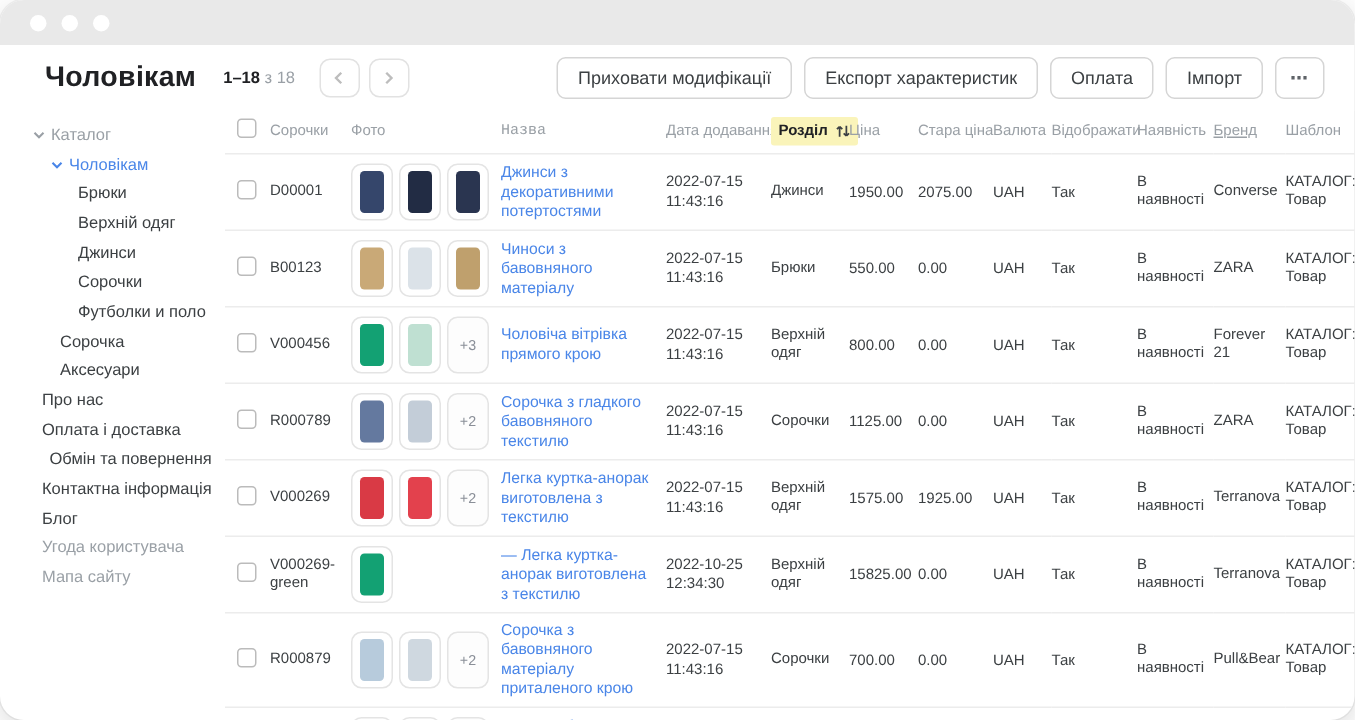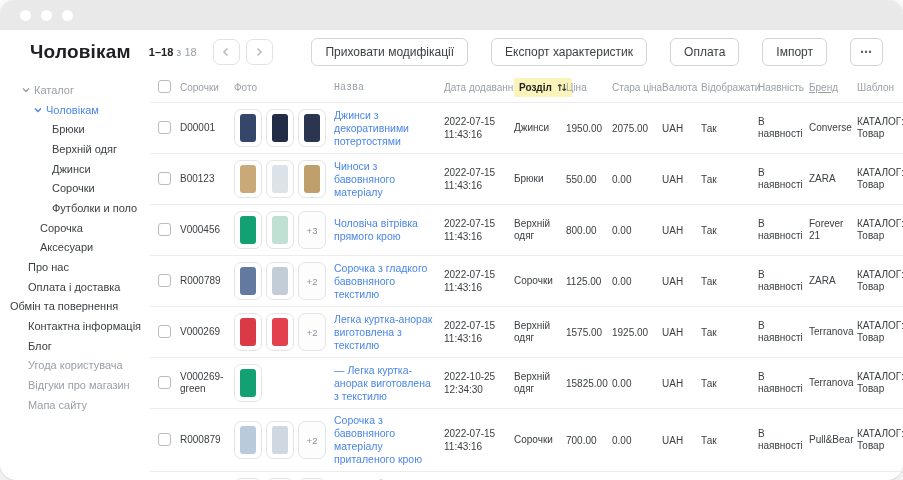--- a/index.html
+++ b/index.html
@@ -13,21 +13,21 @@
   .topbar{display:flex;align-items:center;height:44px;padding:0 20px 0 30px;background:#fff;}
   .page-title{font-size:19px;font-weight:700;color:#202124;margin:0 18px 0 0;letter-spacing:.2px;}
   .pag{font-size:11px;color:#9aa0a6;margin-right:10px;white-space:nowrap;}
   .pag b{color:#202124;font-weight:700;}
   .nav-btn{width:27px;height:26px;border:1px solid #e2e2e2;border-radius:7px;background:#fff;margin-left:6px;
     display:inline-flex;align-items:center;justify-content:center;cursor:pointer;padding:0;}
   .nav-btn svg{stroke:#bdbdbd;}
   .spacer{flex:1;}
   .actions{display:flex;gap:8px;}
   .btn{font-family:inherit;font-size:12px;font-weight:500;color:#3c4043;background:#fff;border:1px solid #d5d5d5;
-    border-radius:6px;padding:6px 13px;cursor:pointer;white-space:nowrap;line-height:14px;margin-left:15px;}
+    border-radius:6px;padding:6px 13px;cursor:pointer;white-space:nowrap;line-height:14px;}
   .btn.primary{background:#4a8cf4;border-color:#4a8cf4;color:#fff;}
   .btn.more{padding:6px 9px;letter-spacing:1px;font-weight:700;color:#5f6368;}
   
   .content{display:flex;align-items:flex-start;}
   .sidebar{width:150px;flex:0 0 150px;padding-top:6px;}
   .nav-item{display:flex;align-items:center;height:19.7px;font-size:11px;color:#3c4043;cursor:pointer;white-space:nowrap;}
   .nav-item .chev{display:inline-flex;width:12px;justify-content:flex-start;align-items:center;}
   .nav-item .chev svg{stroke:currentColor;}
   .nav-item .chev-space{display:inline-block;width:6px;}
   .nav-item.muted{color:#9aa0a6;}
@@ -131,39 +131,35 @@
           <span>Аксесуари</span>
         </div>
         <div class="nav-item" style="padding-left: 22px;">
           <span class="chev-space"></span>
           <span>Про нас</span>
         </div>
         <div class="nav-item" style="padding-left: 22px;">
           <span class="chev-space"></span>
           <span>Оплата і доставка</span>
         </div>
-        <div class="nav-item" style="padding-left: 4px;">
+        <div class="nav-item" style="padding-left: 27px;">
           <span class="chev-space"></span>
           <span>Обмін та повернення</span>
         </div>
         <div class="nav-item" style="padding-left: 22px;">
           <span class="chev-space"></span>
           <span>Контактна інформація</span>
         </div>
         <div class="nav-item" style="padding-left: 22px;">
           <span class="chev-space"></span>
           <span>Блог</span>
         </div>
         <div class="nav-item muted" style="padding-left: 22px;">
           <span class="chev-space"></span>
           <span>Угода користувача</span>
-        </div>
-        <div class="nav-item muted" style="padding-left: 22px;">
-          <span class="chev-space"></span>
-          <span>Відгуки про магазин</span>
         </div>
         <div class="nav-item muted" style="padding-left: 22px;">
           <span class="chev-space"></span>
           <span>Мапа сайту</span>
         </div>
       </nav>
     <div class="main">
       <table>
         <thead id="thead">
             <tr>

